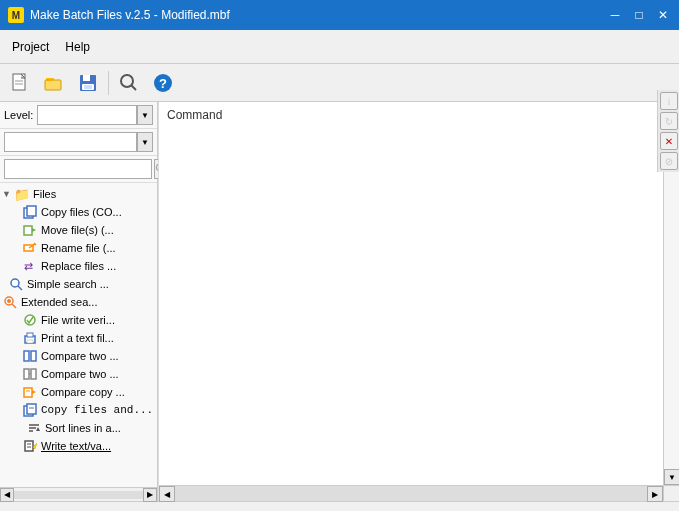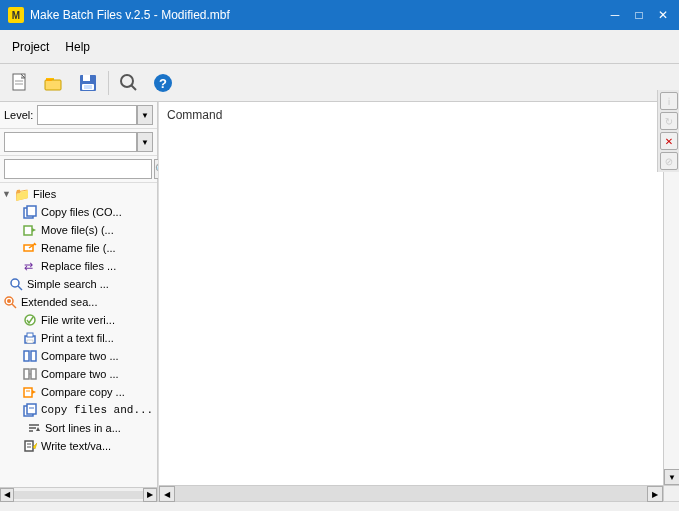--- a/index.html
+++ b/index.html
@@ -541,21 +541,21 @@
         <span class="tree-icon">
             <svg width="14" height="14" viewBox="0 0 14 14">
               <line x1="2" y1="4" x2="12" y2="4" stroke="#555" stroke-width="1.5"></line>
               <line x1="2" y1="7" x2="9" y2="7" stroke="#555" stroke-width="1.5"></line>
               <line x1="2" y1="10" x2="6" y2="10" stroke="#555" stroke-width="1.5"></line>
               <polygon points="11,6 13,10 9,10" fill="#555"></polygon>
             </svg>
           </span>
         <span>Sort lines in a...</span>
       </div>
-      <div class="tree-item" style="padding-left:22px;">
+      <div class="tree-item" style="padding-left:22px;text-decoration:underline;">
         <span class="tree-icon">
             <svg width="14" height="14" viewBox="0 0 14 14">
               <rect x="2" y="2" width="8" height="10" fill="white" stroke="#555" stroke-width="1.5"></rect>
               <line x1="4" y1="5" x2="8" y2="5" stroke="#555" stroke-width="1"></line>
               <line x1="4" y1="8" x2="8" y2="8" stroke="#555" stroke-width="1"></line>
               <polygon points="10,8 14,4 12,10" fill="#ffd700" stroke="#caa000" stroke-width="0.5"></polygon>
             </svg>
           </span>
         <span>Write text/va...</span>
       </div>

